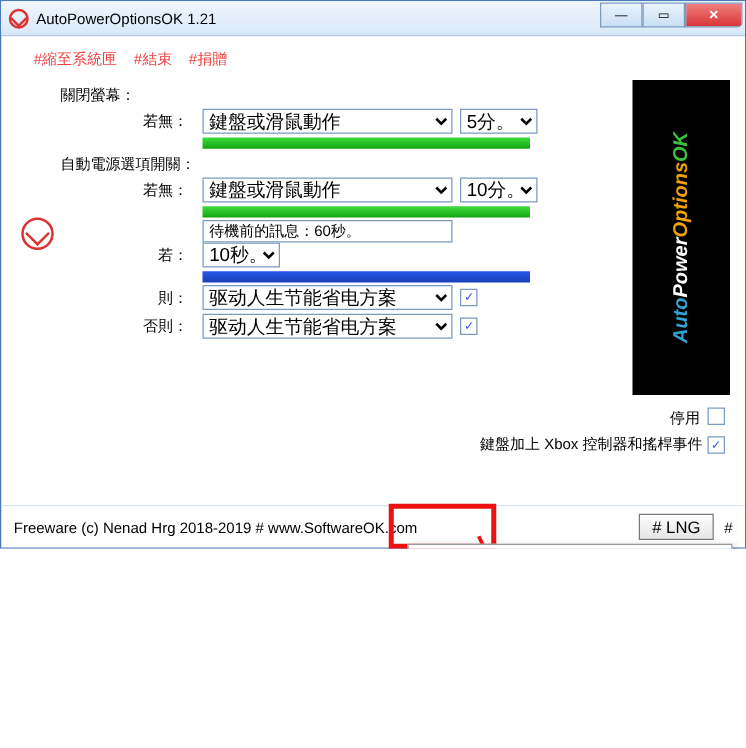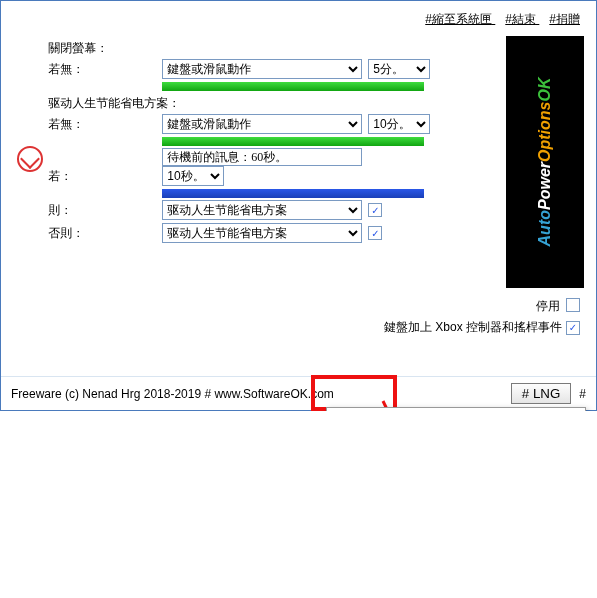--- a/index.html
+++ b/index.html
@@ -7,61 +7,70 @@
 .window { border: 1px solid #4a7abc; background: #fff; }
 .titlebar { height: 28px; background: linear-gradient(#f0f6fd,#d8e8f8); display: flex; align-items: center; padding-left: 6px; border-bottom: 1px solid #b5c9e2; }
 .titlebar .icon { width: 16px; height: 16px; border: 2px solid #d33; border-radius: 50%; position: relative; margin-right: 6px; }
 .titlebar .icon::after { content:""; position:absolute; left:50%; top:50%; width:8px; height:8px; border:2px solid #d33; border-top:none; border-right:none; transform: translate(-50%,-50%) rotate(-45deg); }
 .titlebar .title { flex:1; color:#000; }
 .winbtns { display:flex; height:100%; }
 .winbtn { width:34px; height:20px; margin-top:1px; border:1px solid #7a9ac2; background:linear-gradient(#eaf3fc,#c9dff5); display:flex; align-items:center; justify-content:center; font-family: Arial; font-size:10px; }
 .winbtn.close { background:linear-gradient(#f08080,#d93636); color:#fff; font-weight:bold; width:46px; margin-right:2px; border-radius:0 0 4px 0; }
 .menubar { background: linear-gradient(#f7fbff,#e8f1fb); padding: 4px 8px; border-bottom:1px solid #d9e5f1; }
 .menubar span { margin-right: 14px; color:#000; }
-.toplinks { text-align:right; padding: 10px 16px 6px; color:#000000;text-decoration:underline; }
+.toplinks { text-align:left; padding: 10px 16px 6px; color:#ef4444; }
 .toplinks span { margin-left: 10px; }
 .content { padding: 2px 12px 8px 12px; display:flex; gap:28px; }
 .left { flex:1; }
 .right { width:78px; }
 .logo { width:78px; height:252px; background:#000; display:flex; align-items:center; justify-content:center; }
 .logo .txt { transform: rotate(-90deg); white-space:nowrap; font-weight:bold; font-size:16px; font-style:italic; }
 .logo .a { color:#35a2d4; } .logo .p { color:#fff; } .logo .o { color:#f0a000; } .logo .k { color:#3cc13c; }
 .left .iconcol { display:inline-block; vertical-align:top; width:32px; }
 .left .mainicon { width:26px; height:26px; border:2px solid #d33; border-radius:50%; position:relative; margin-top:110px; margin-left:4px;}
 .left .mainicon::after { content:""; position:absolute; left:50%; top:50%; width:12px; height:12px; border:2px solid #d33; border-top:none; border-right:none; transform: translate(-50%,-50%) rotate(-45deg); }
 .rows { display:inline-block; width: calc(100% - 36px); vertical-align:top; }
 .grouplabel { margin: 4px 0 2px; }
 .row { display:flex; align-items:center; margin-bottom:3px; gap:6px; }
-.lbl { width:108px; text-align:left; padding-right:6px; }
+.lbl { width:108px; text-align:right; padding-right:6px; }
 .lbl.short { width:108px; }
-select { font-family:inherit; font-size:12px; height:20px; border:1px solid #7a9ac2; background:#fff; }
+select { font-family:inherit; font-size:15px; height:20px; border:1px solid #7a9ac2; background:#fff; }
 .wide { width:200px; }
 .narrow { width:62px; }
 .bar { height:9px; margin-left:114px; margin-bottom:2px; margin-top:1px; width:262px; }
 .bar.green { background:linear-gradient(#3edc3e,#11a511); }
 .bar.blue { background:linear-gradient(#2a57e8,#1a3fb8); }
-.msg { width:200px; height:18px; border:1px solid #7a9ac2; background:#fff; padding:1px 4px; margin-left:114px; display:flex; align-items:center;font-family:Liberation Serif, serif; }
+.msg { width:200px; height:18px; border:1px solid #7a9ac2; background:#fff; padding:1px 4px; margin-left:114px; display:flex; align-items:center; }
 .chk { width:14px; height:14px; border:1px solid #7a9ac2; background:#fff; display:inline-flex; align-items:center; justify-content:center; font-size:10px; color:#2a57e8; }
 .footer1 { text-align:right; padding:2px 16px 2px; display:flex; align-items:flex-start; justify-content:flex-end; gap:6px; }
 .footer2 { text-align:right; padding:2px 16px 6px; display:flex; align-items:center; justify-content:flex-end; gap:4px; }
 .statusbar { border-top:1px solid #d9e5f1; padding:6px 10px; display:flex; align-items:center; gap:8px; position:relative;margin-top:34px; }
 .lngbtn { border:1px solid #7a7a7a; background:linear-gradient(#fdfdfd,#e5e5e5); padding:2px 10px; }
 .redbox { position:absolute; border:4px solid #e11; pointer-events:none; }
 .redbox1 { left:310px; top:-2px; width:86px; height:36px; }
 .arrow { position:absolute; left:378px; top:20px; pointer-events:none; }
 .langmenu { position:absolute; right:10px; top:30px; background:#fff; border:1px solid #999; box-shadow:2px 2px 6px rgba(0,0,0,.25); width:260px; z-index:5; }
 .langmenu .item { display:flex; align-items:center; padding:3px 8px; }
 .langmenu .item .ck { width:16px; font-size:10px; color:#1a3fb8; }
 .langmenu .item .nm { flex:1; }
 .langmenu .item .pct { text-align:right; }
 </style>
 </head>
 <body>
 
 <div class="window">
+  <div class="titlebar">
+    <div class="icon"></div>
+    <div class="title">AutoPowerOptionsOK 1.21</div>
+    <div class="winbtns">
+      <div class="winbtn">—</div>
+      <div class="winbtn">▭</div>
+      <div class="winbtn close">✕</div>
+    </div>
+  </div>
   <div class="toplinks">
     <span>#縮至系統匣</span>
     <span>#結束</span>
     <span>#捐贈</span>
   </div>
 
   <div class="content">
     <div class="left">
       <div class="iconcol">
         <div class="mainicon"></div>
@@ -70,21 +79,21 @@
         
         <div class="grouplabel">關閉螢幕：</div>
         <div class="row">
           <div class="lbl">若無：</div>
           <select class="wide"><option>鍵盤或滑鼠動作</option></select>
           <select class="narrow"><option>5分。</option></select>
         </div>
         <div class="bar green"></div>
 
         
-        <div class="grouplabel">驱动人生节能省电方案：</div>
+        <div class="grouplabel">自動電源選項開關：</div>
         <div class="row">
           <div class="lbl">若無：</div>
           <select class="wide"><option>鍵盤或滑鼠動作</option></select>
           <select class="narrow"><option>10分。</option></select>
         </div>
         <div class="bar green"></div>
         <div class="msg">待機前的訊息：60秒。</div>
 
         
         <div class="row">

